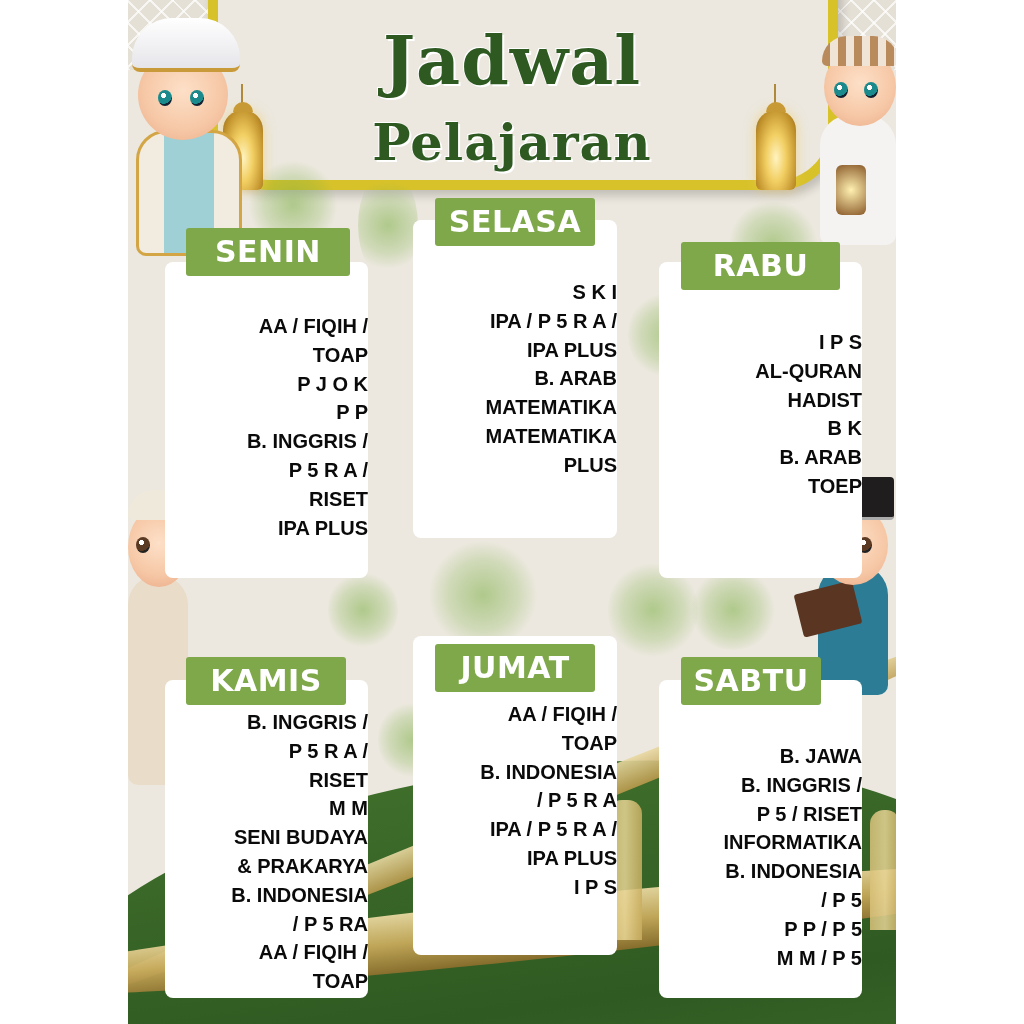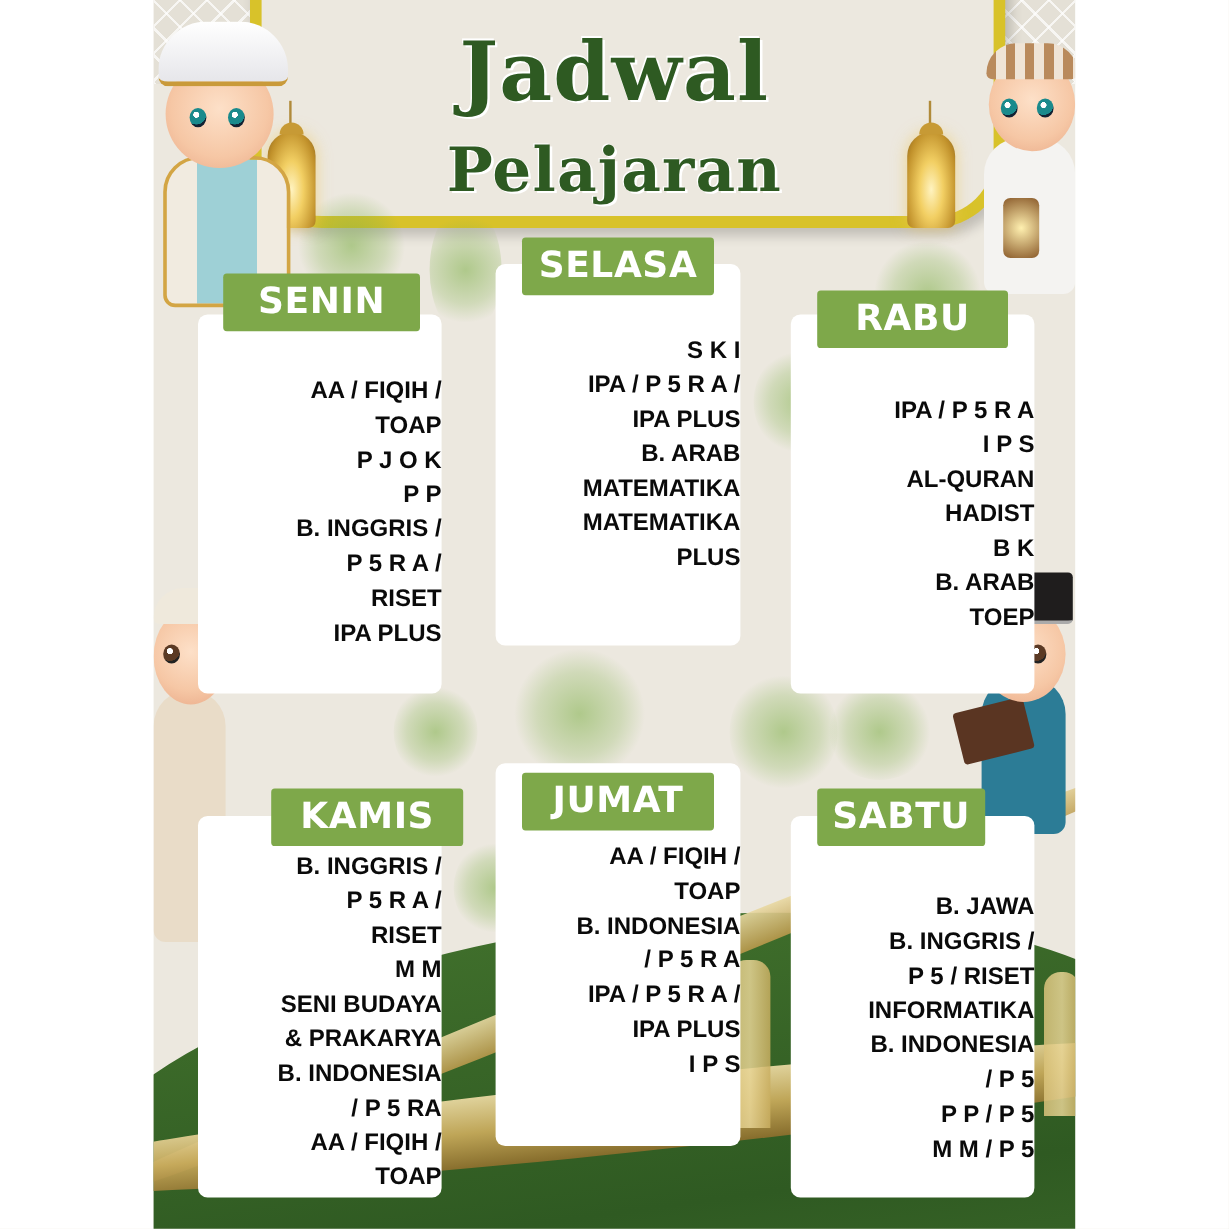--- a/index.html
+++ b/index.html
@@ -135,21 +135,20 @@
       <li>B. ARAB</li>
       <li>MATEMATIKA</li>
       <li>MATEMATIKA</li>
       <li>PLUS</li>
     </ul>
   </div>
   <div class="tab" style="left:307px;top:198px;width:160px;">SELASA</div>
 
   <div class="card" style="left:531px;top:262px;width:203px;height:316px;">
     <ul class="list" style="top:66px;">
-      <li>IPA / P 5 R A</li>
       <li>I P S</li>
       <li>AL-QURAN</li>
       <li>HADIST</li>
       <li>B K</li>
       <li>B. ARAB</li>
       <li>TOEP</li>
     </ul>
   </div>
   <div class="tab" style="left:553px;top:242px;width:159px;">RABU</div>
 
@@ -160,21 +159,21 @@
       <li>RISET</li>
       <li>M M</li>
       <li>SENI BUDAYA</li>
       <li>&amp; PRAKARYA</li>
       <li>B. INDONESIA</li>
       <li>/ P 5 RA</li>
       <li>AA / FIQIH /</li>
       <li>TOAP</li>
     </ul>
   </div>
-  <div class="tab" style="left:58px;top:657px;width:160px;margin-left:40px;">KAMIS</div>
+  <div class="tab" style="left:58px;top:657px;width:160px;">KAMIS</div>
 
   <div class="card" style="left:285px;top:636px;width:204px;height:319px;">
     <ul class="list" style="top:64px;">
       <li>AA / FIQIH /</li>
       <li>TOAP</li>
       <li>B. INDONESIA</li>
       <li>/ P 5 R A</li>
       <li>IPA / P 5 R A /</li>
       <li>IPA PLUS</li>
       <li>I P S</li>

